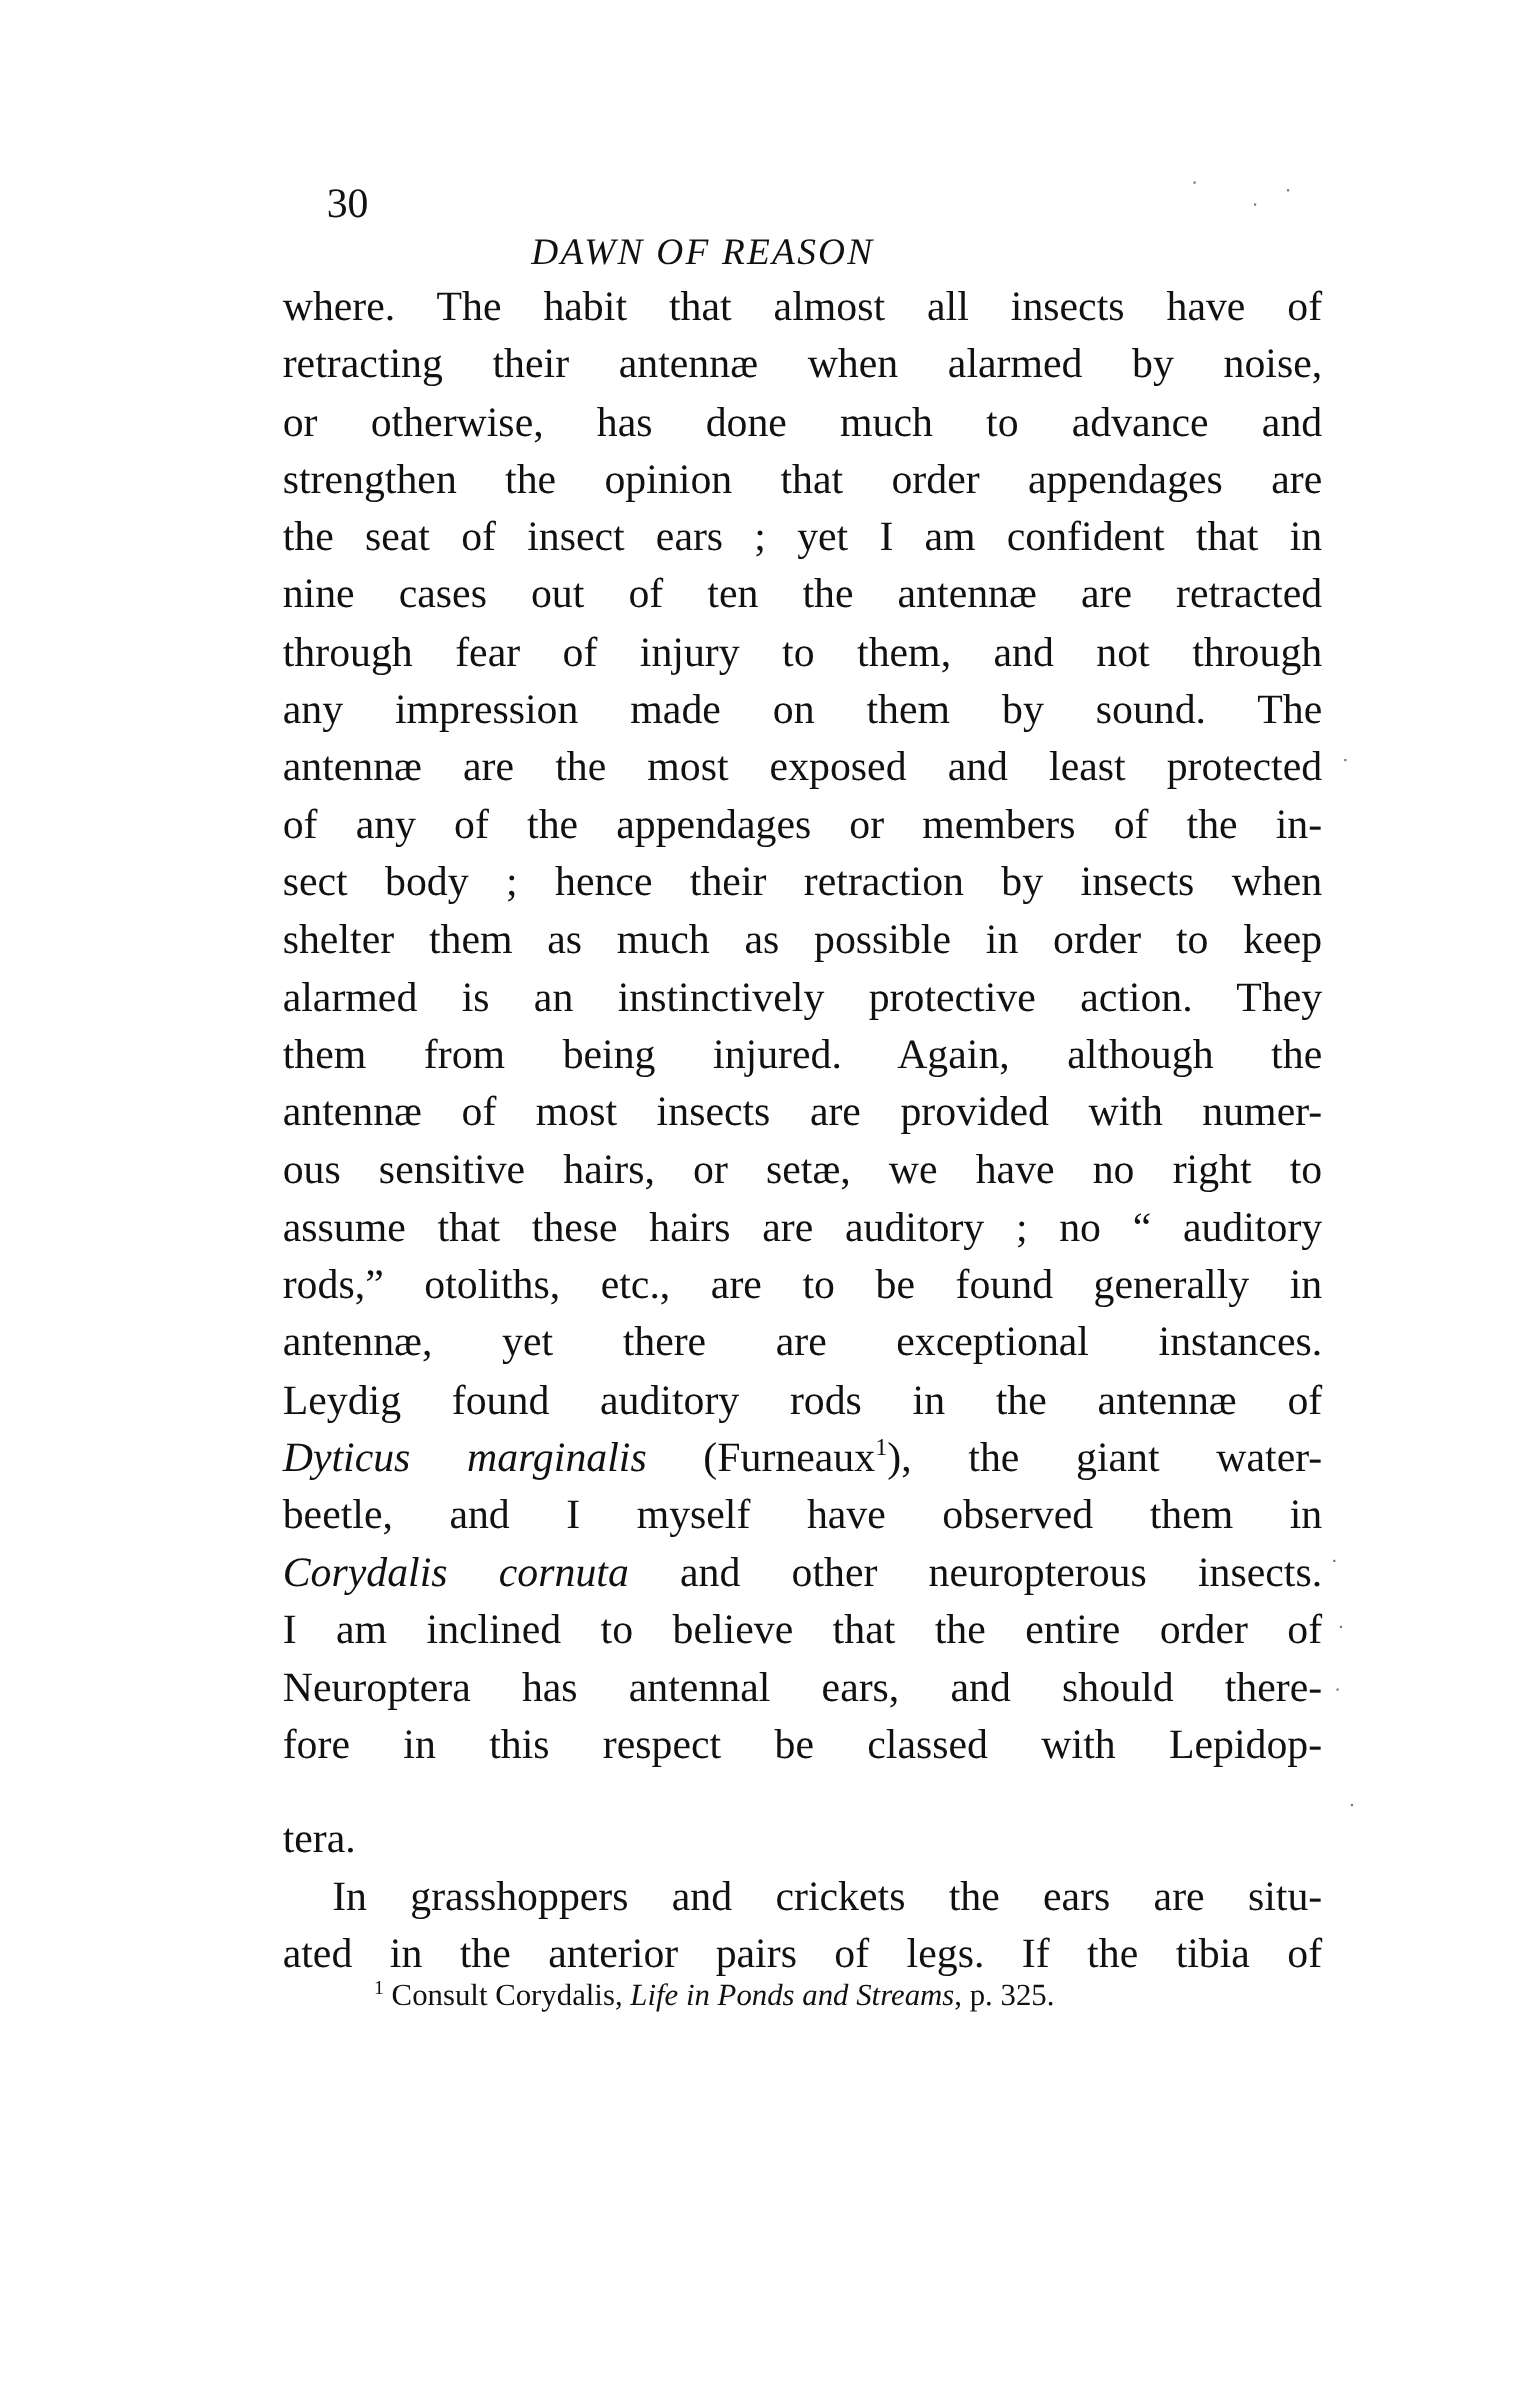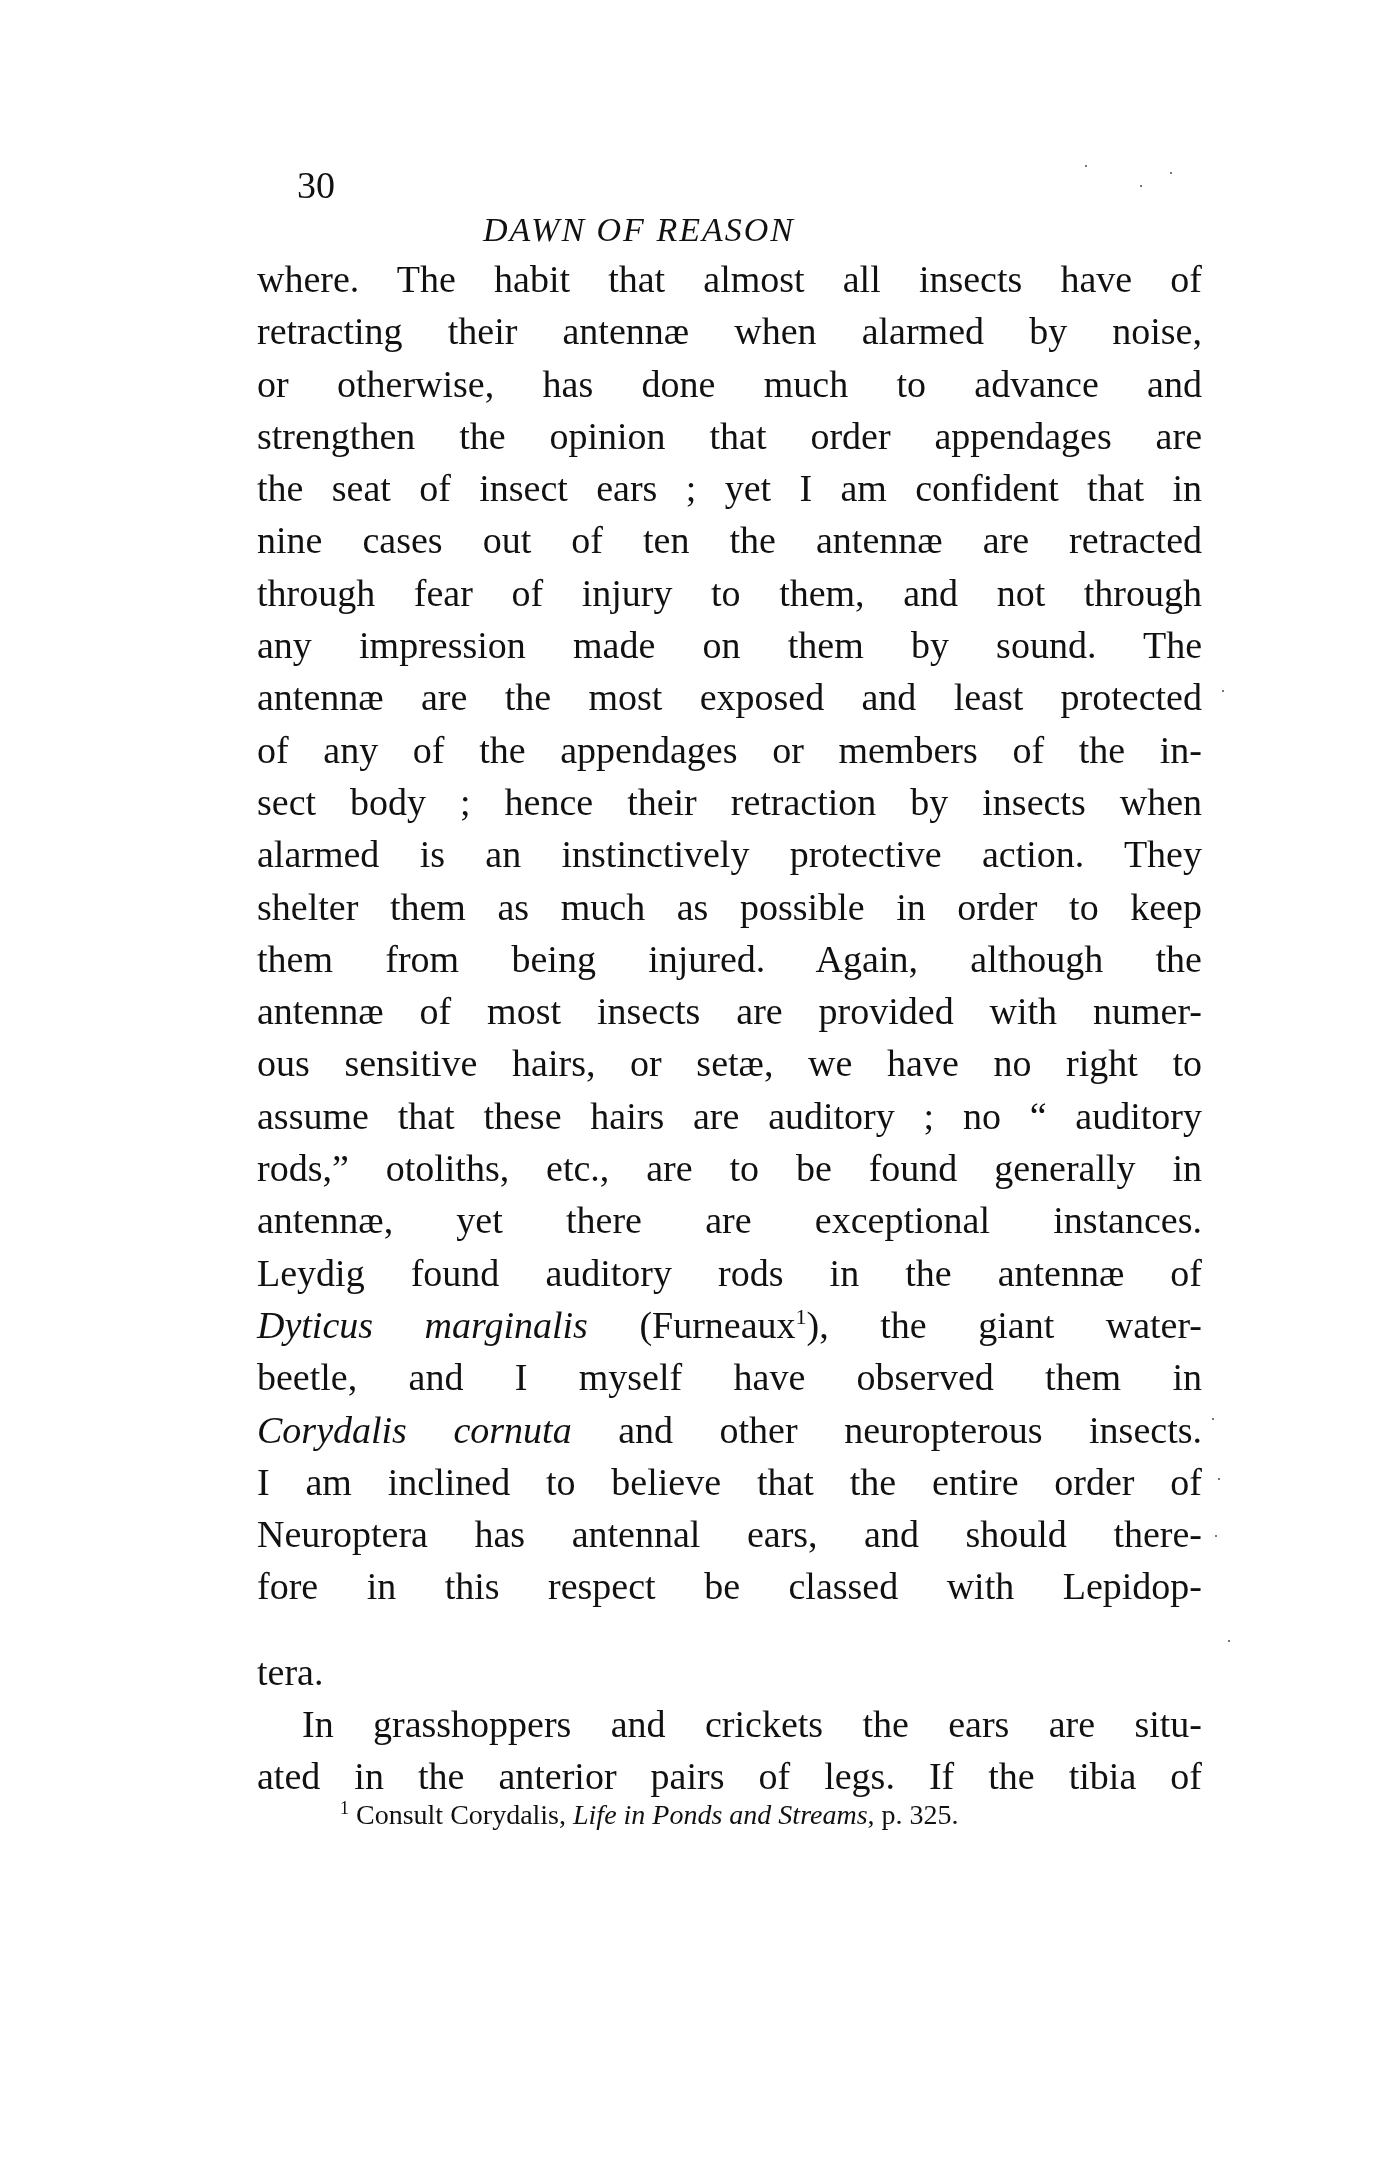--- a/index.html
+++ b/index.html
@@ -36,22 +36,22 @@
     <span class="line">retracting their antennæ when alarmed by noise,</span>
     <span class="line">or otherwise, has done much to advance and</span>
     <span class="line">strengthen the opinion that order appendages are</span>
     <span class="line">the seat of insect ears ; yet I am confident that in</span>
     <span class="line">nine cases out of ten the antennæ are retracted</span>
     <span class="line">through fear of injury to them, and not through</span>
     <span class="line">any impression made on them by sound. The</span>
     <span class="line">antennæ are the most exposed and least protected</span>
     <span class="line">of any of the appendages or members of the in-</span>
     <span class="line">sect body ; hence their retraction by insects when</span>
+    <span class="line">shelter them as much as possible in order to keep</span>
     <span class="line">alarmed is an instinctively protective action. They</span>
-    <span class="line">shelter them as much as possible in order to keep</span>
     <span class="line">them from being injured. Again, although the</span>
     <span class="line">antennæ of most insects are provided with numer-</span>
     <span class="line">ous sensitive hairs, or setæ, we have no right to</span>
     <span class="line">assume that these hairs are auditory ; no “ auditory</span>
     <span class="line">rods,” otoliths, etc., are to be found generally in</span>
     <span class="line">antennæ, yet there are exceptional instances.</span>
     <span class="line">Leydig found auditory rods in the antennæ of</span>
 
     <span class="line"><em>Dyticus marginalis</em><span> (Furneaux</span><sup>1</sup><span>), the giant water-</span></span>
 

